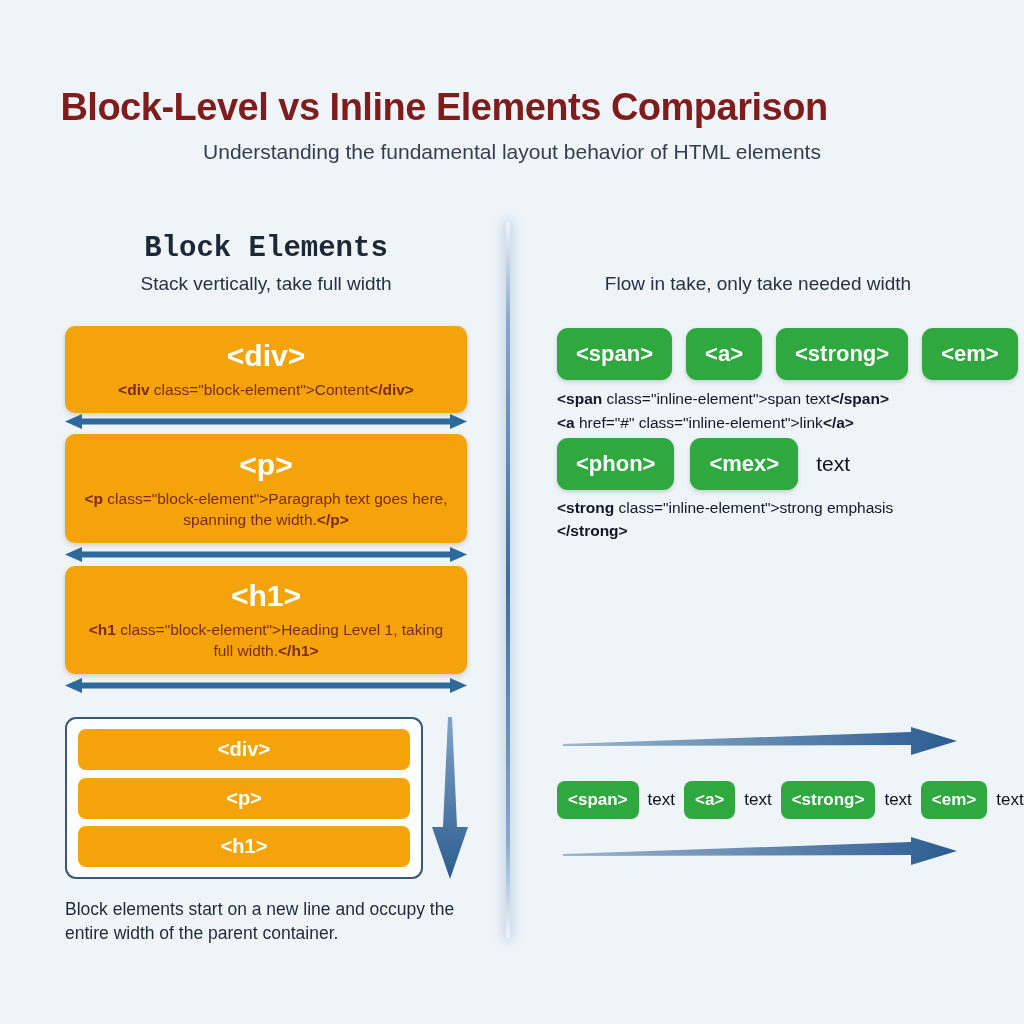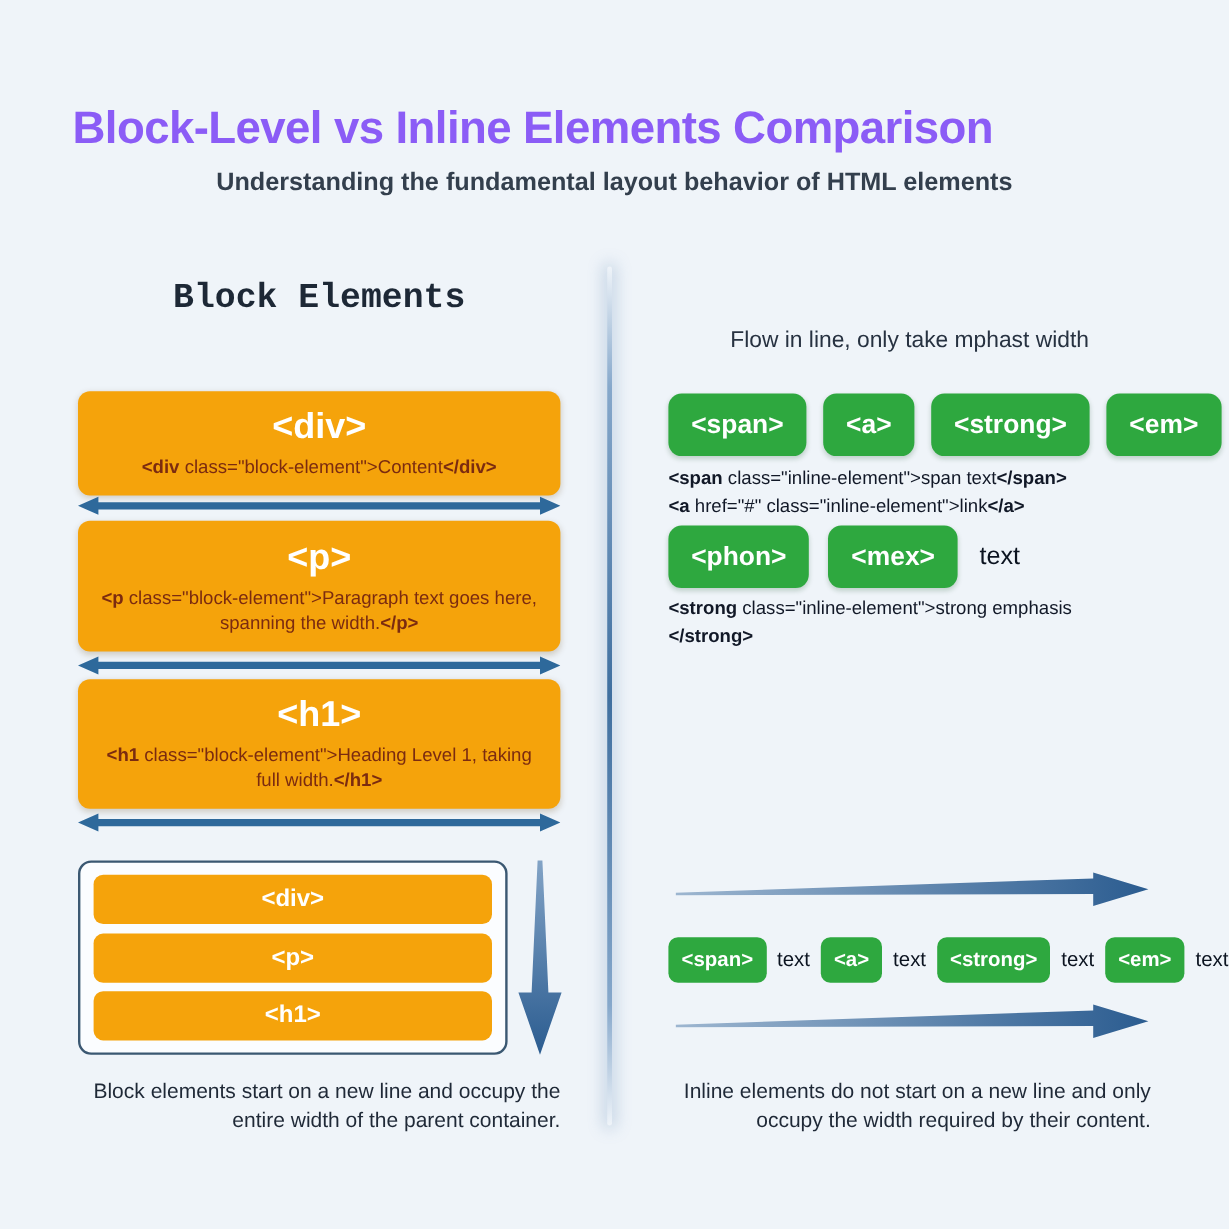--- a/index.html
+++ b/index.html
@@ -9,25 +9,25 @@
     background:#eff4f9;
     position:relative;
     overflow:hidden;
     color:#1e2936;
   }
   .canvas { position:absolute; inset:0; width:1024px; height:1024px; }
 
   .title {
     position:absolute; top:86px; left:0; width:888px;
     text-align:center; font-size:38px; font-weight:800;
-    letter-spacing:-0.5px; color:#8b5cf6;
+    letter-spacing:-0.5px; color:#7f1d1d;
   }
   .subtitle {
     position:absolute; top:140px; left:0; width:1024px;
-    text-align:center; font-size:21px; font-weight:700; color:#333f4d;
+    text-align:center; font-size:21px; font-weight:400; color:#333f4d;
   }
 
   .divider {
     position:absolute; left:506px; top:222px; width:4px; height:716px;
     border-radius:2px;
     background:linear-gradient(to bottom,
       rgba(125,160,200,0) 0%, #86a8cb 14%, #3f6f9f 50%, #86a8cb 86%, rgba(125,160,200,0) 100%);
     box-shadow:0 0 12px 3px rgba(110,145,185,0.35);
   }
 
@@ -65,21 +65,21 @@
     padding:10px 11px; display:flex; flex-direction:column; justify-content:space-between;
   }
   .stack-bar {
     height:41px; background:#f5a30b; border-radius:8px;
     display:flex; align-items:center; justify-content:center;
     color:#fff; font-size:20px; font-weight:800;
   }
   .down-arrow { position:absolute; left:428px; top:715px; }
 
   .caption {
-    position:absolute; top:897px; width:402px; text-align:right;
+    position:absolute; top:897px; width:402px; text-align:left;
     font-size:17.5px; font-weight:500; color:#1f2937; line-height:24px;
   }
 
   
   .pill-row { position:absolute; display:flex; gap:14px; align-items:center; }
   .pill {
     display:inline-flex; align-items:center; justify-content:center;
     height:52px; padding:0 19px; background:#2ea83f; border-radius:11px;
     color:#fff; font-size:22px; font-weight:800;
     box-shadow:0 2px 4px rgba(0,70,20,0.2);
@@ -106,20 +106,21 @@
 <body>
 
 <div class="canvas">
 
   <div class="title">Block-Level vs Inline Elements Comparison</div>
   <div class="subtitle">Understanding the fundamental layout behavior of HTML elements</div>
 
   <div class="divider"></div>
 
   <div class="col-heading left-x">Block Elements</div>
+  <div class="col-subheading left-x">Stack vertically, take full width</div>
 
   <div class="obox" style="top:326px; height:87px;">
     <div class="obox-tag">&lt;div&gt;</div>
     <div class="obox-code"><span class="b">&lt;div</span><span> class="block-element"&gt;Content</span><span class="b">&lt;/div&gt;</span></div>
   </div>
   <svg class="harrow" style="top:413px;" viewBox="0 0 402 17">
     <polygon points="0,8.5 17,1 17,5.5 385,5.5 385,1 402,8.5 385,16 385,11.5 17,11.5 17,16" fill="#2e699b"></polygon>
   </svg>
 
   <div class="obox" style="top:434px; height:109px;">
@@ -148,21 +149,21 @@
       <linearGradient id="gd" x1="0" y1="0" x2="0" y2="1">
         <stop offset="0" stop-color="#82a3c6"></stop>
           <stop offset="1" stop-color="#2b5c90"></stop>
       </linearGradient>
     </defs>
     <polygon points="20,2 24,2 29,112 40,112 22,164 4,112 15,112" fill="url(#gd)"></polygon>
   </svg>
 
   <div class="caption left-x">Block elements start on a new line and occupy the entire width of the parent container.</div>
 
-  <div class="col-subheading right-x">Flow in line, only take mphast width</div>
+  <div class="col-subheading right-x">Flow in take, only take needed width</div>
 
   <div class="pill-row" style="left:557px; top:328px;">
     <span class="pill">&lt;span&gt;</span>
     <span class="pill">&lt;a&gt;</span>
     <span class="pill">&lt;strong&gt;</span>
     <span class="pill">&lt;em&gt;</span>
   </div>
 
   <div class="code-line" style="top:387px;"><span class="b">&lt;span</span><span> class="inline-element"&gt;span text</span><span class="b">&lt;/span&gt;</span></div>
   <div class="code-line" style="top:411px;"><span class="b">&lt;a</span><span> href="#" class="inline-element"&gt;link</span><span class="b">&lt;/a&gt;</span></div>
@@ -199,15 +200,14 @@
   <svg class="rarrow" style="top:836px;" viewBox="0 0 396 34">
     <defs>
       <linearGradient id="gr2" x1="0" y1="0" x2="1" y2="0">
         <stop offset="0" stop-color="#9db6d0"></stop>
           <stop offset="1" stop-color="#2b5c90"></stop>
       </linearGradient>
     </defs>
     <polygon points="0,18 348,6 348,1 394,15 348,29 348,19 0,20" fill="url(#gr2)"></polygon>
   </svg>
 
-  <div class="caption right-x">Inline elements do not start on a new line and only occupy the width required by their content.</div>
 
 </div>
 
 </body></html>

